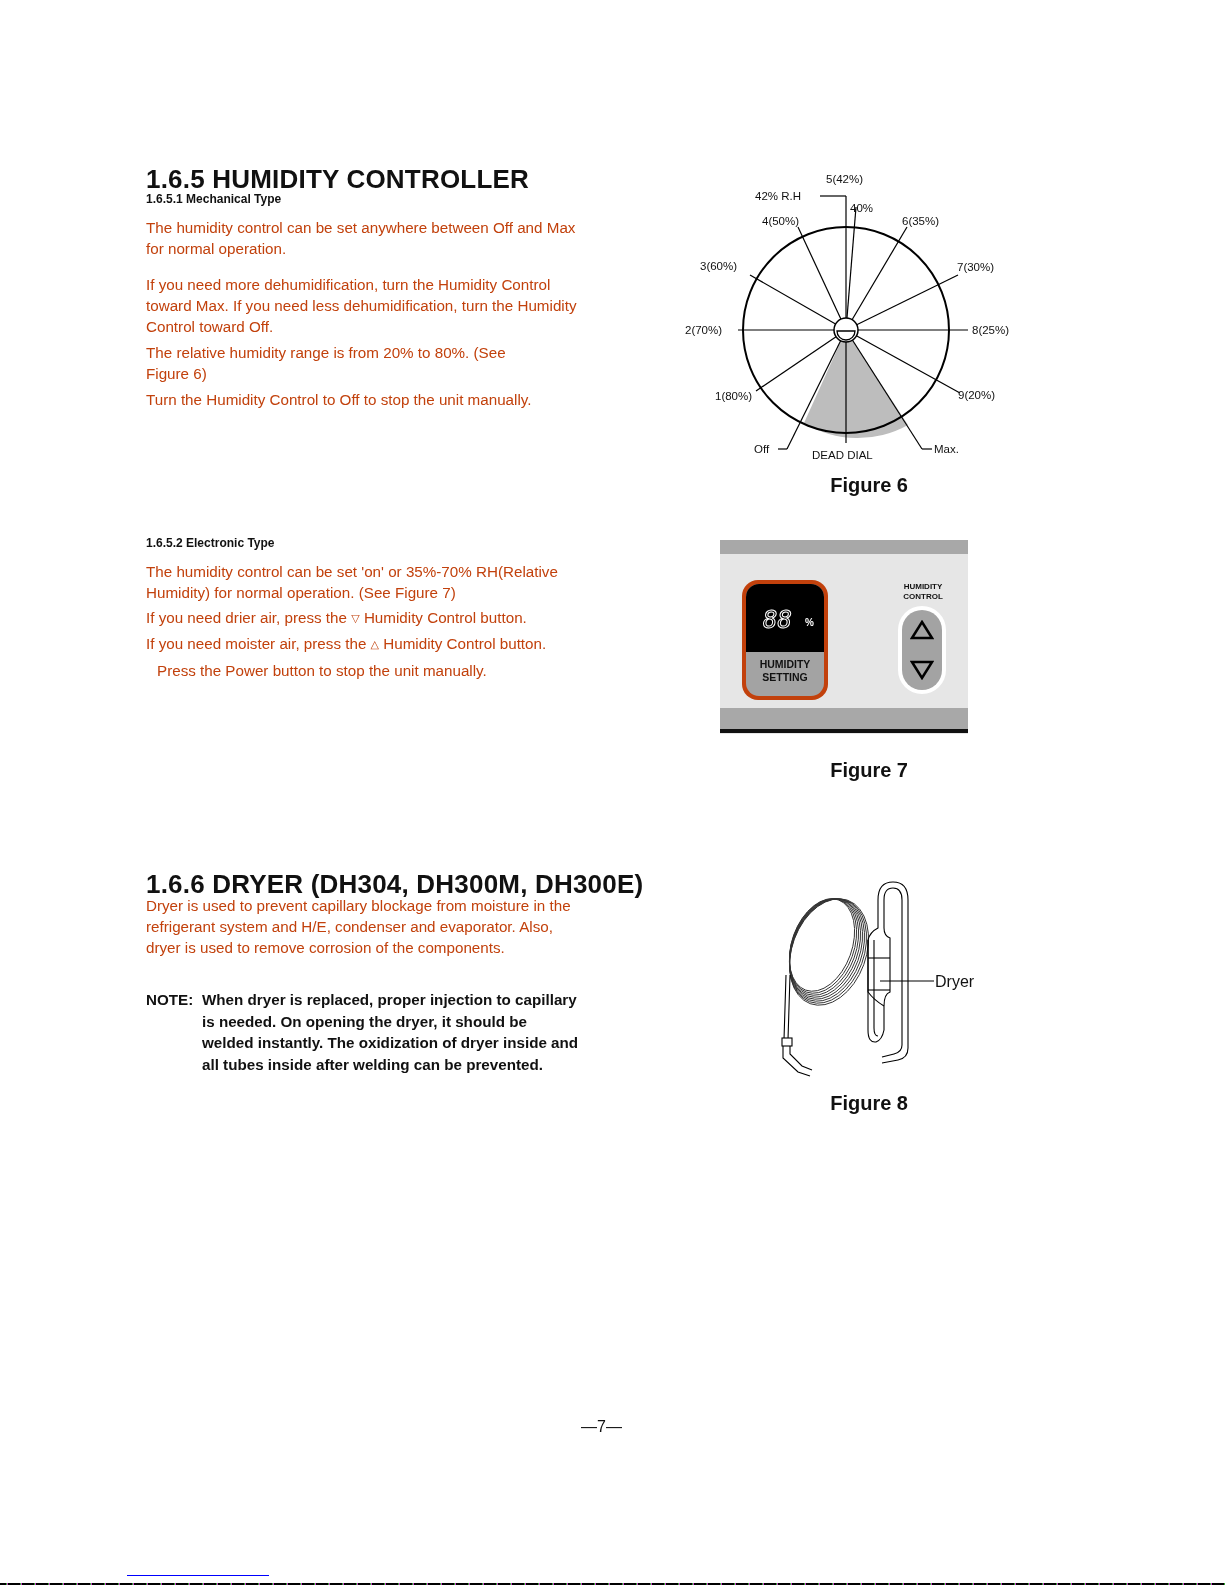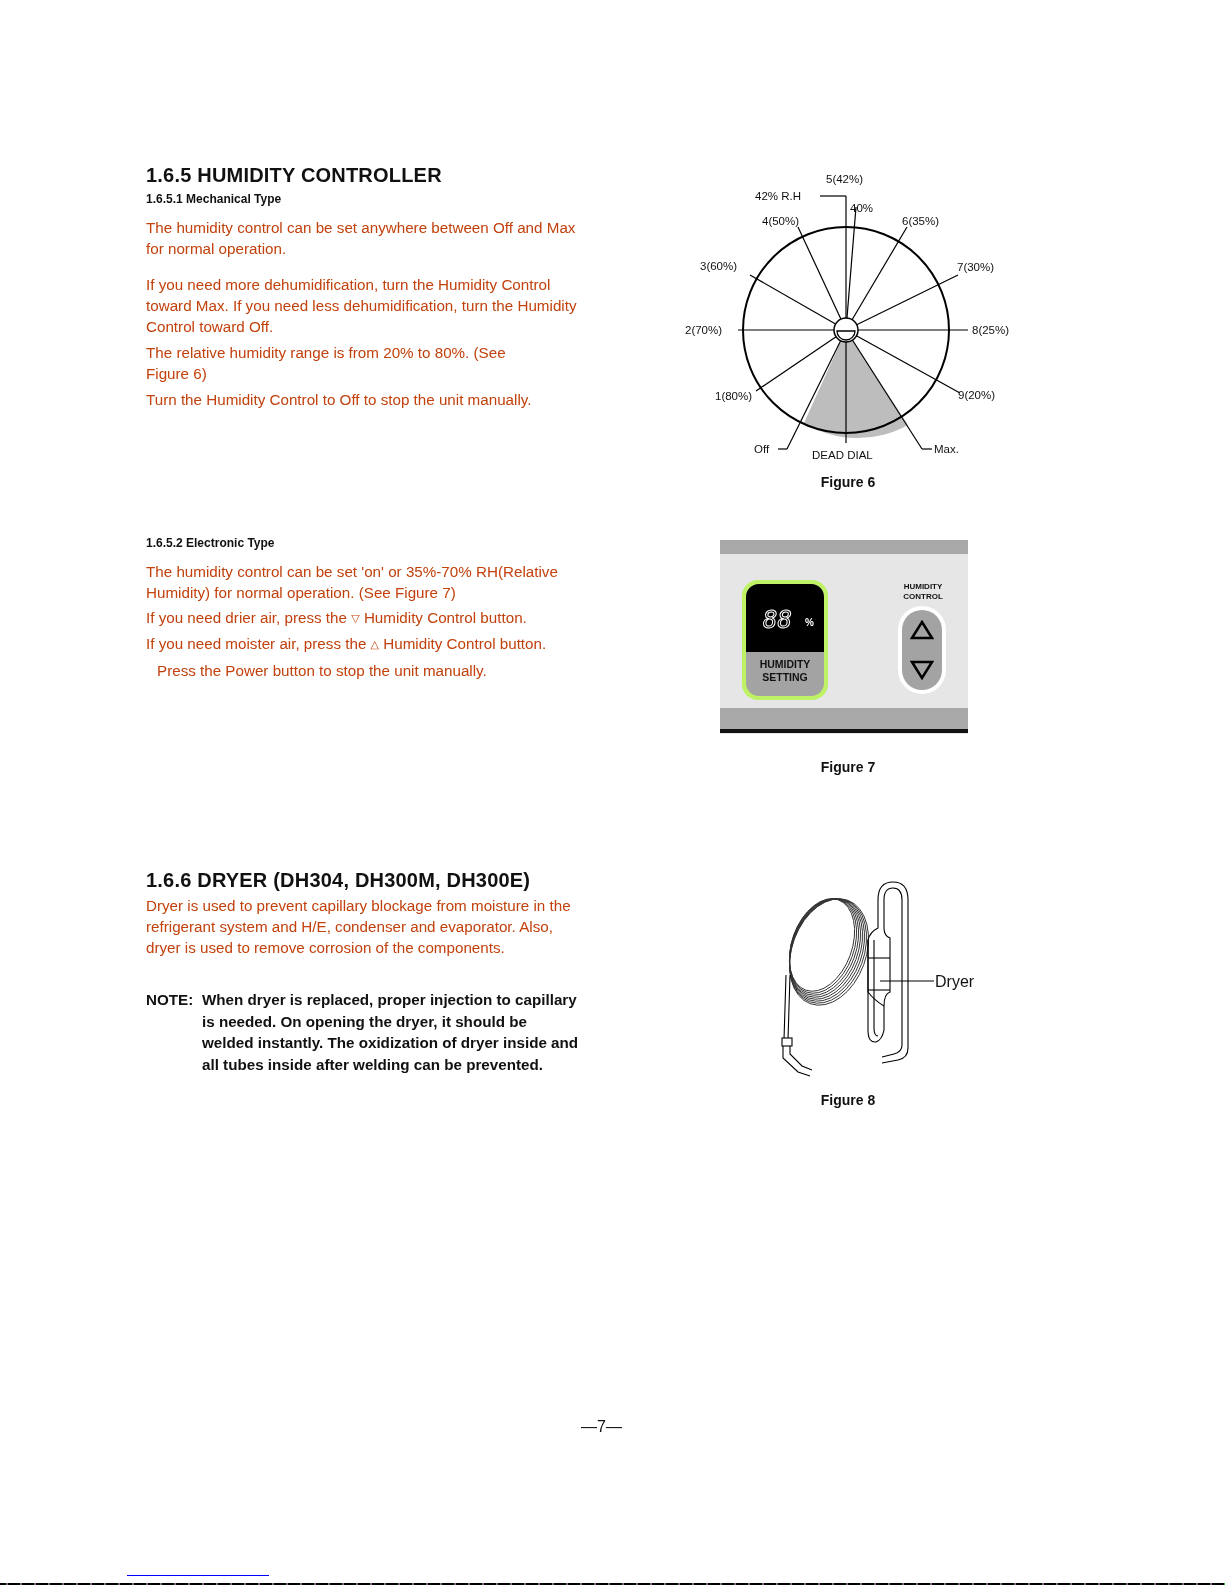--- a/index.html
+++ b/index.html
@@ -1,27 +1,27 @@
 <!DOCTYPE html>
 <html><head>
 <meta charset="utf-8">
 <style>
   html, body { margin: 0; padding: 0; background: #ffffff; }
   body { width: 1225px; height: 1585px; position: relative; overflow: hidden;
          font-family: "Liberation Sans", sans-serif; color: #111; }
   .abs { position: absolute; }
-  .h1 { font-weight: bold; font-size: 20px; letter-spacing: 0.2px; }
+  .h1 { font-weight: bold; font-size: 26px; letter-spacing: 0.2px; }
   .h2 { font-weight: bold; font-size: 12px; }
   .p { font-size: 15.2px; line-height: 21px; color: #c2410c; }
   .p + .p { margin-top: 4px; }
   .tight { line-height: 21px; margin: 0; }
   .note { font-weight: bold; font-size: 15.2px; line-height: 21.5px; }
   .note-label { display: inline-block; width: 56px; }
   .note-body { display: inline-block; vertical-align: top; width: 380px; }
-  .fig-cap { font-weight: bold; font-size: 14px; text-align: center; width: 120px; }
+  .fig-cap { font-weight: bold; font-size: 20px; text-align: right; width: 120px; }
   .tri { display: inline-block; font-size: 11px; vertical-align: 1px; }
   .page-num { font-size: 16px; }
   .bottom-link { height: 1px; background: #0000ff; }
   .bottom-strip { height: 2px; background: repeating-linear-gradient(90deg,#000 0 6px,#3a3 6px 7px,#c3c 7px 8px,#000 8px 14px); }
   svg text { font-family: "Liberation Sans", sans-serif; }
 </style>
 </head>
 <body>
 
 <div class="abs h1" style="left:146px; top:164px;">1.6.5 HUMIDITY CONTROLLER</div>
@@ -94,21 +94,21 @@
     <span>Humidity Control button.</span>
   </p>
   <p class="p tight" style="margin-top:5px;margin-left:11px;">Press the Power button to stop the unit manually.</p>
 </div>
 
 <div class="abs" style="left:720px; top:540px; width:248px; height:194px; background:#e6e6e6; overflow:hidden;">
   <div style="position:absolute; left:0; top:0; width:248px; height:14px; background:#a8a8a8;"></div>
   <div style="position:absolute; left:0; top:168px; width:248px; height:22px; background:#a8a8a8;"></div>
   <div style="position:absolute; left:0; top:189px; width:248px; height:4px; background:#111;"></div>
 
-  <div style="position:absolute; left:22px; top:40px; width:86px; height:120px; border-radius:16px; background:#bef264;">
+  <div style="position:absolute; left:22px; top:40px; width:86px; height:120px; border-radius:16px; background:#c2410c;">
     <div style="position:absolute; left:4px; top:4px; width:78px; height:112px; border-radius:13px; background:#a3a3a3; overflow:hidden;">
       <div style="position:absolute; left:0; top:0; width:78px; height:68px; background:#000;">
         <span style="position:absolute; left:17px; top:22px; font-family:'DejaVu Sans Mono', monospace; font-style:italic; font-size:24px; color:#000; -webkit-text-stroke:1px #fff;">88</span>
         <span style="position:absolute; left:59px; top:33px; font-weight:bold; font-size:10px; color:#fff;">%</span>
       </div>
       <div style="position:absolute; left:0; top:74px; width:78px; text-align:center; font-weight:bold; font-size:10.5px; line-height:13px; color:#111;">
         <div>HUMIDITY</div>
         <div>SETTING</div>
       </div>
     </div>

